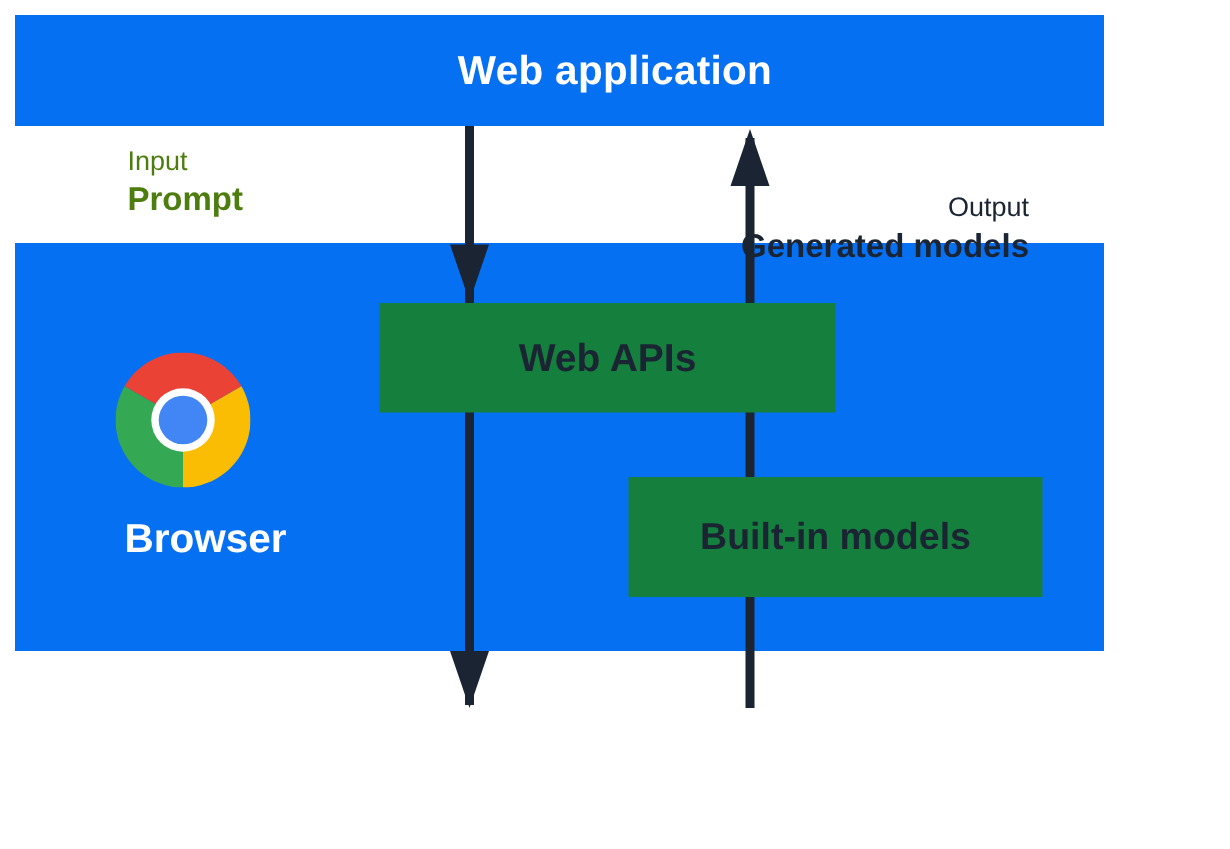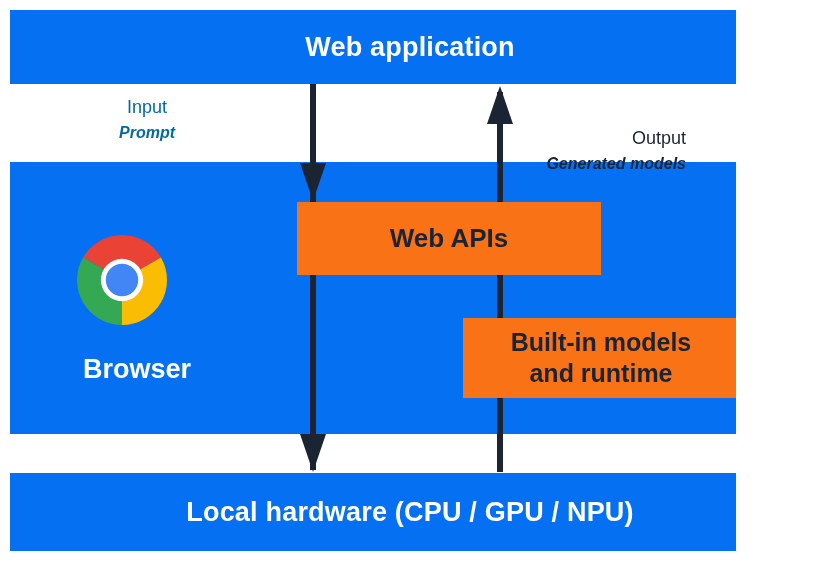--- a/index.html
+++ b/index.html
@@ -19,55 +19,55 @@
   .bar-label{
     color:#ffffff;font-weight:bold;font-size:27px;letter-spacing:.2px;
   }
   .top-bar{top:10px;height:74px;}
   .middle-bar{top:162px;height:272px;}
   .bottom-bar{top:473px;height:78px;}
 
   
   .io-left{
     position:absolute;left:85px;top:95px;width:124px;
-    text-align:center;color:#0369a1;z-index:3;
+    text-align:left;color:#4d7c0f;z-index:3;
   }
   .io-right{
     position:absolute;right:50px;top:94px;width:320px;
     text-align:right;color:#1a2433;z-index:3;margin-top:32px;
   }
   .io-caption{font-size:18px;font-weight:normal;line-height:24px;}
-  .io-value{font-size:16px;font-weight:bold;line-height:27px;font-style:italic;}
+  .io-value{font-size:22px;font-weight:bold;line-height:27px;}
 
   
   .vline{position:absolute;width:6px;background:#1a2433;z-index:1;}
   .line-down{left:310px;top:84px;height:386px;}
   .line-up{left:497px;top:92px;height:380px;}
   .head{position:absolute;width:0;height:0;z-index:1;
     border-left:13px solid transparent;border-right:13px solid transparent;}
   .head-down{border-top:38px solid #1a2433;}
   .head-up{border-bottom:38px solid #1a2433;}
   .head-a{left:300px;top:163px;}
   .head-b{left:300px;top:434px;}
   .head-c{left:487px;top:86px;}
 
   
   .ybox{
-    position:absolute;background:#f97316;z-index:2;
+    position:absolute;background:#15803d;z-index:2;
     display:flex;flex-direction:column;align-items:center;justify-content:center;
-    color:#1a2433;font-weight:bold;text-align:center;margin-left:44px;
+    color:#1a2433;font-weight:bold;text-align:center;
   }
   .webapis-box{left:253px;top:202px;width:304px;height:73px;font-size:26px;}
   .builtin-box{left:419px;top:318px;width:276px;height:80px;font-size:25px;line-height:31px;text-align:right;}
 
   
   .chrome-logo{position:absolute;left:77px;top:235px;width:90px;height:90px;z-index:1;}
   .browser-label{
     position:absolute;left:57px;top:344px;width:160px;z-index:1;
-    text-align:center;color:#ffffff;font-weight:bold;font-size:27px;margin-top:10px;
+    text-align:center;color:#ffffff;font-weight:bold;font-size:27px;
   }
 </style>
 </head>
 <body>
 
 <div class="canvas">
 
   <div class="bar top-bar">
     <span class="bar-label">Web application</span>
   </div>
@@ -98,20 +98,16 @@
       <circle cx="50" cy="50" r="18" fill="#4285f4"></circle>
     </svg>
   </div>
   <div class="browser-label">Browser</div>
 
   <div class="ybox webapis-box">
     <span>Web APIs</span>
   </div>
   <div class="ybox builtin-box">
     <span>Built-in models</span>
-    <span>and runtime</span>
   </div>
 
-  <div class="bar bottom-bar">
-    <span class="bar-label">Local hardware (CPU / GPU / NPU)</span>
-  </div>
 
 </div>
 
 </body></html>

